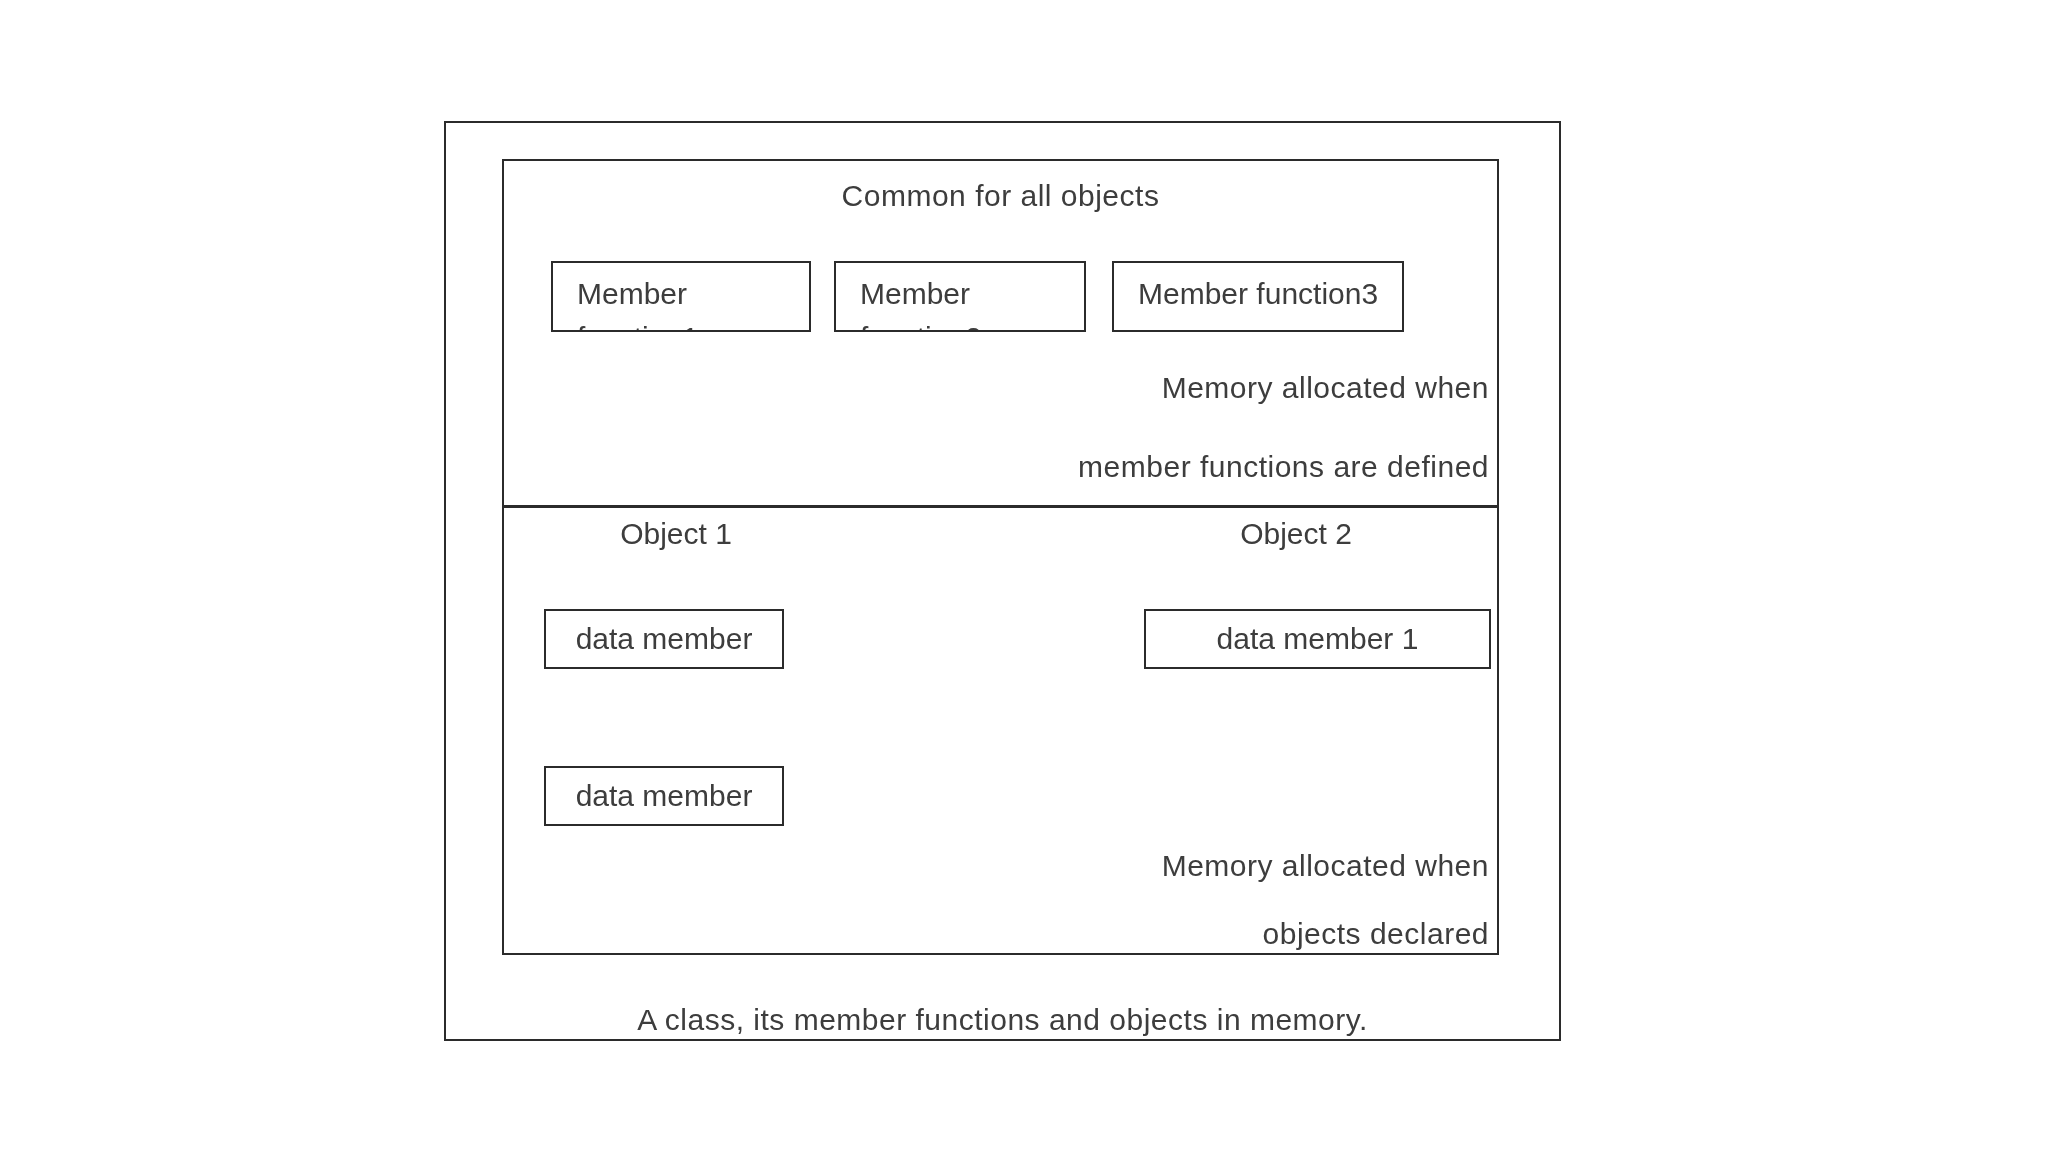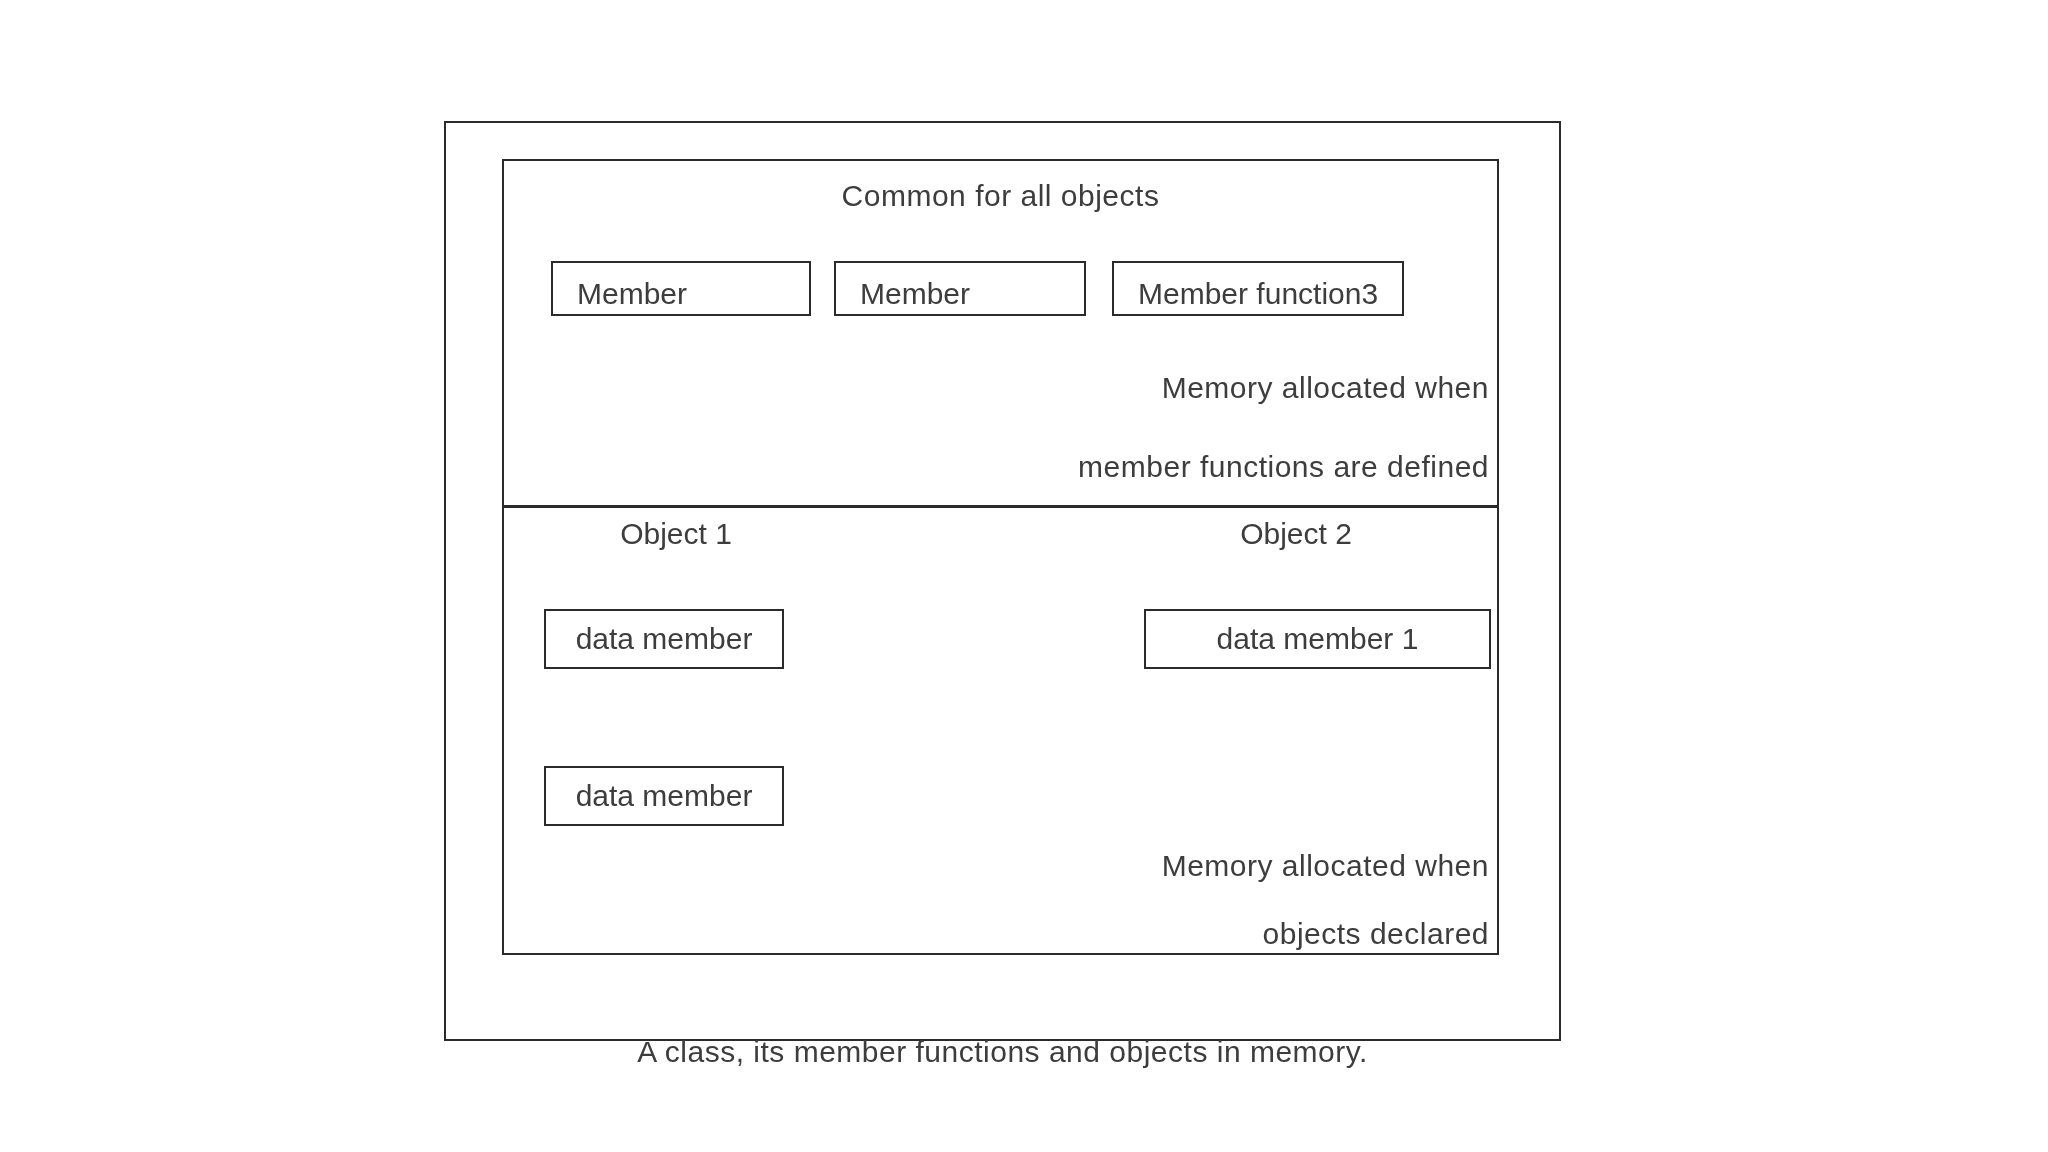--- a/index.html
+++ b/index.html
@@ -26,21 +26,21 @@
   }
   .section-divider{
     position:absolute;left:0;top:344px;width:100%;height:3px;
     background:var(--line);
   }
   .title{
     position:absolute;left:0;top:18px;width:100%;
     text-align:center;font-size:30px;letter-spacing:0.5px;
   }
   .mbox{
-    position:absolute;height:55px;border:2px solid var(--line);
+    position:absolute;height:71px;border:2px solid var(--line);
     overflow:hidden;padding:9px 16px 0 24px;background:var(--paper);
   }
   .mbox-line{font-size:30px;line-height:44px;white-space:nowrap;}
   .mbox1{left:47px;top:100px;width:260px;}
   .mbox2{left:330px;top:100px;width:252px;}
   .mbox3{left:608px;top:100px;width:292px;}
   .note{
     position:absolute;right:8px;text-align:right;
     font-size:30px;white-space:nowrap;letter-spacing:0.5px;
   }
@@ -57,21 +57,21 @@
   .dbox{
     position:absolute;height:60px;border:2px solid var(--line);
     display:flex;align-items:center;justify-content:center;
     font-size:30px;background:var(--paper);white-space:nowrap;margin-top:20px;
   }
   .dbox-o1{left:40px;width:240px;}
   .dbox-o2{left:640px;width:347px;}
   .dbox-row1{top:428px;}
   .dbox-row2{top:585px;}
   .caption{
-    position:absolute;left:0;top:912px;width:100%;
+    position:absolute;left:0;top:880px;width:100%;
     text-align:center;font-size:30px;letter-spacing:0.5px;
   }
 </style>
 </head>
 <body>
 
 <div class="canvas">
   <div class="outer-box">
 
     <div class="inner-box">

